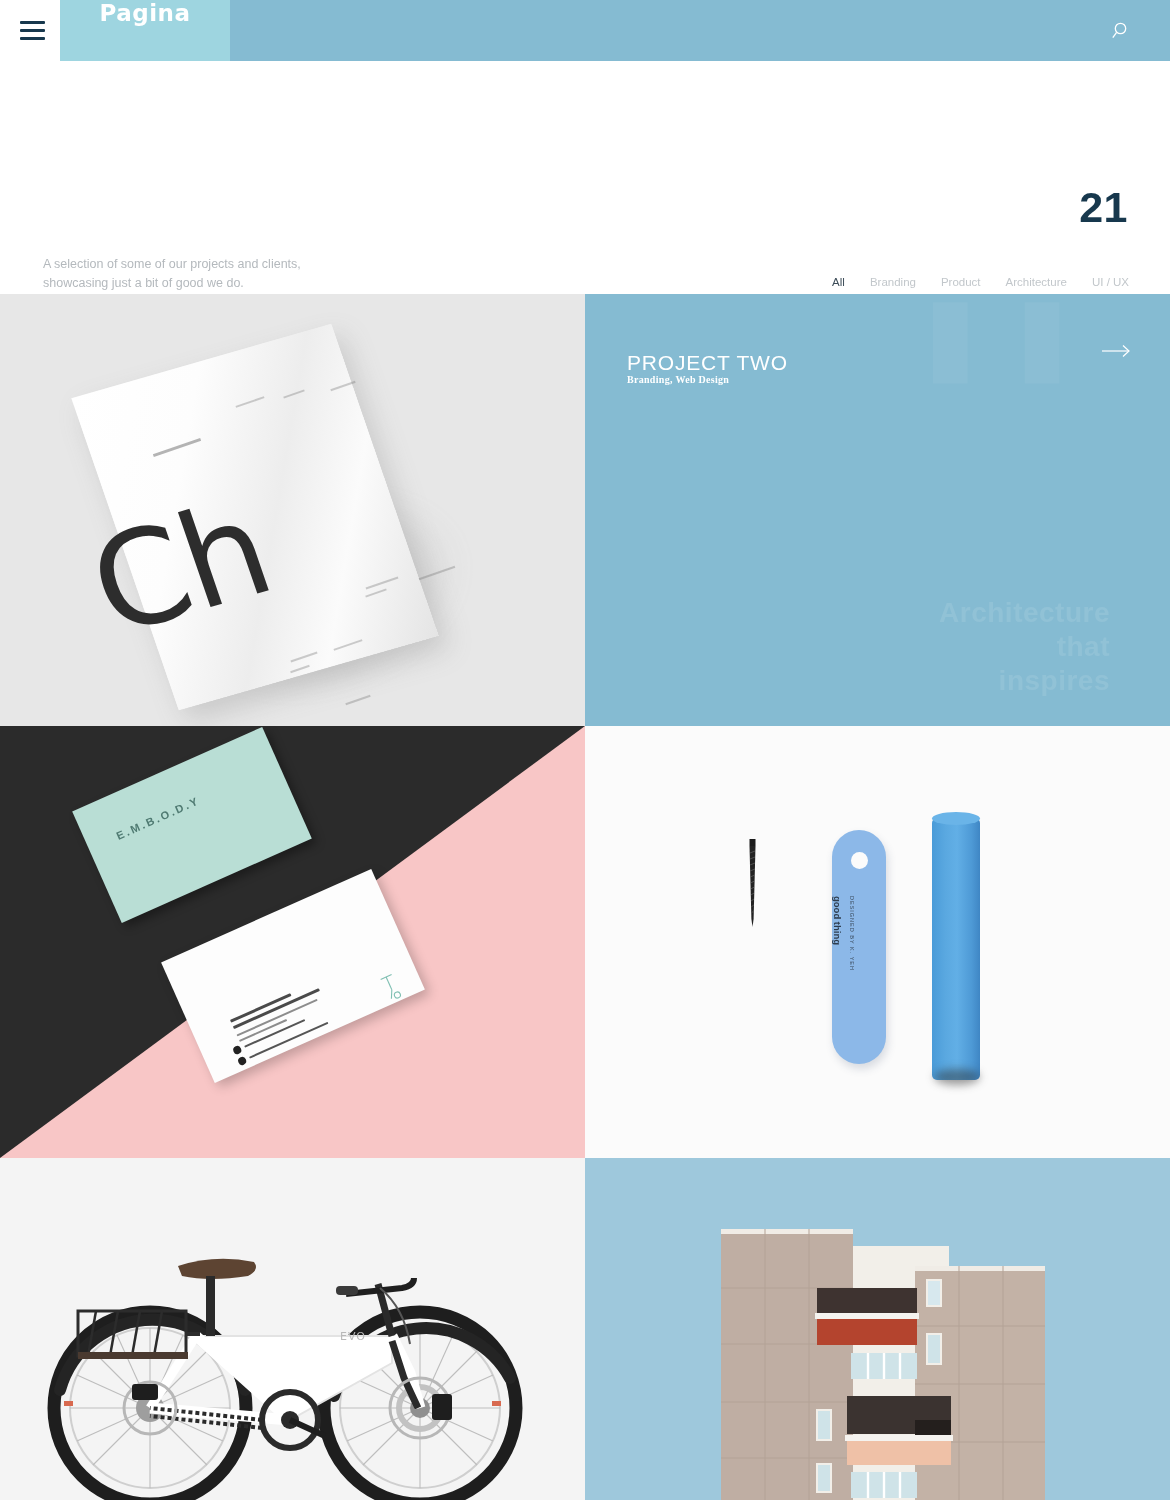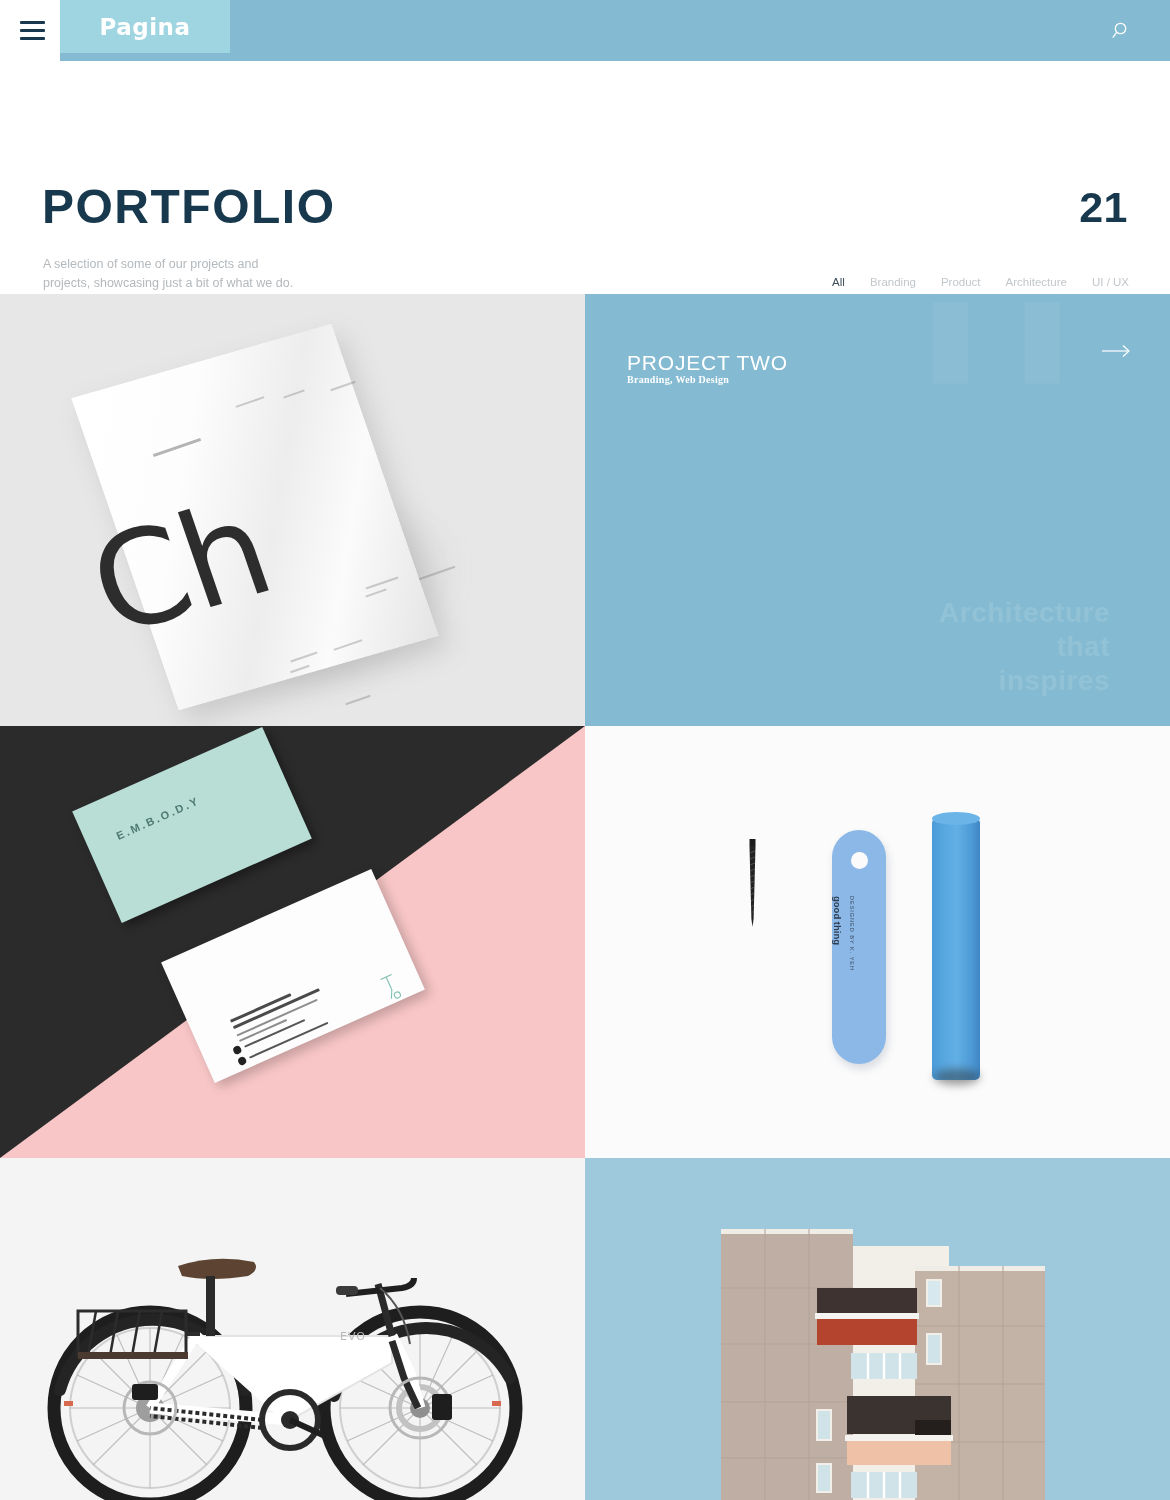--- a/index.html
+++ b/index.html
@@ -10,23 +10,23 @@
     overflow:hidden;
   }
 
   
   .header { position:relative; width:1170px; height:62px; background:#ffffff; }
   .header-bar {
     position:absolute; left:60px; top:0; right:0; height:61px;
     background:#85bbd2;
   }
   .logo-block {
-    position:absolute; left:60px; top:0; width:170px; height:53px;
+    position:absolute; left:60px; top:0; width:170px; height:61px;
     background:#9ed5e0;
-    display:flex; align-items:center; justify-content:center;
+    display:flex; align-items:flex-start; justify-content:center;
   }
   .logo-text {
     color:#ffffff; font-size:23px; font-weight:bold;
     letter-spacing:0.5px; font-family:"DejaVu Sans", sans-serif;
   }
   .hamburger {
     position:absolute; left:20px; top:21px; width:25px; height:19px;
     display:flex; flex-direction:column; justify-content:space-between;
     cursor:pointer;
   }
@@ -228,23 +228,22 @@
 
   <div class="search-btn">
     <svg width="24" height="24" viewBox="0 0 24 24" fill="none" stroke="#ffffff" stroke-width="1.3">
       <circle cx="10.5" cy="9.5" r="5.2"></circle>
       <line x1="6.6" y1="13.4" x2="2.8" y2="18.6"></line>
     </svg>
   </div>
 </div>
 
 <div class="intro">
-  <h1 class="page-title">PORTFOLIO</h1>
   <div class="project-count">21</div>
-  <p class="intro-desc">A selection of some of our projects and projects, showcasing just a bit of what we do.</p>
+  <p class="intro-desc">A selection of some of our projects and clients, showcasing just a bit of good we do.</p>
 
   <div class="filters">
     <span class="filter-item active">All</span>
     <span class="filter-item">Branding</span>
     <span class="filter-item">Product</span>
     <span class="filter-item">Architecture</span>
     <span class="filter-item">UI / UX</span>
   </div>
 </div>
 

